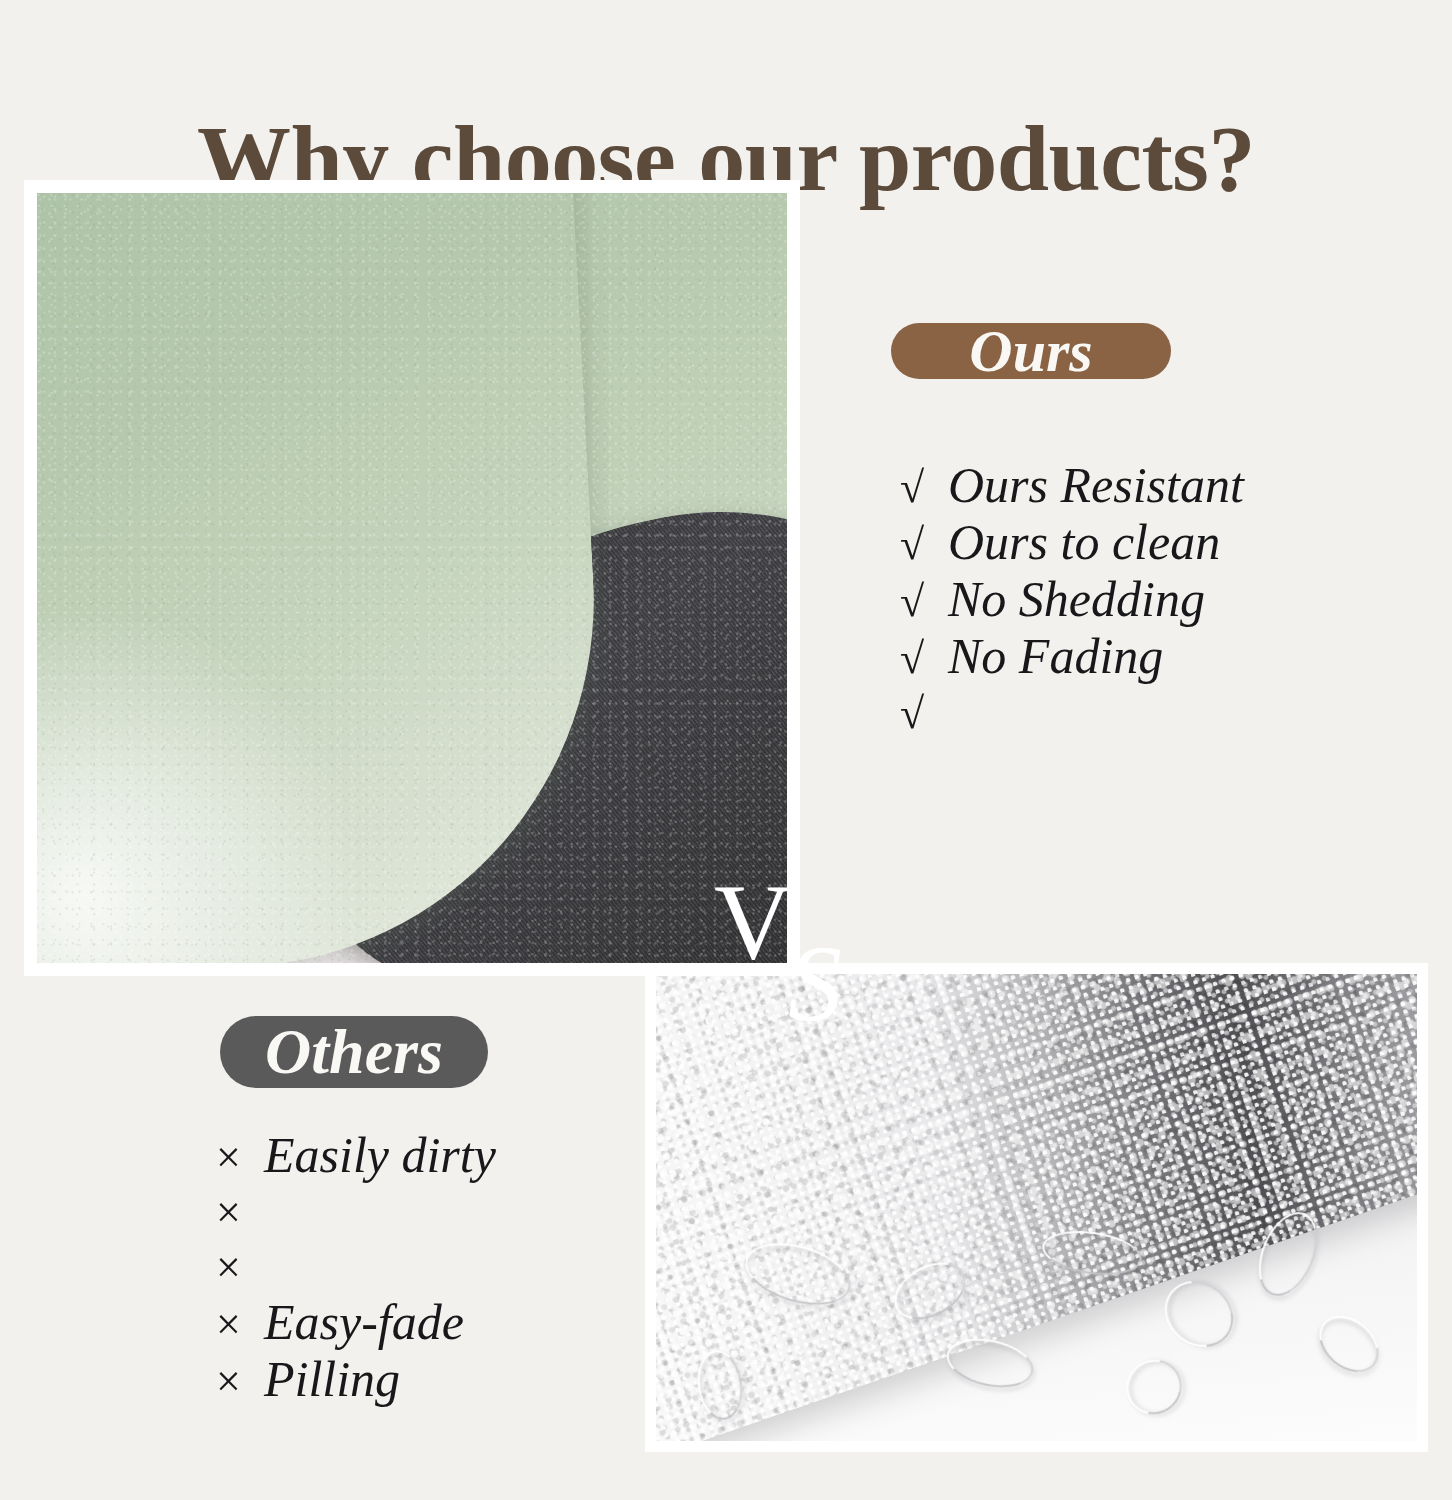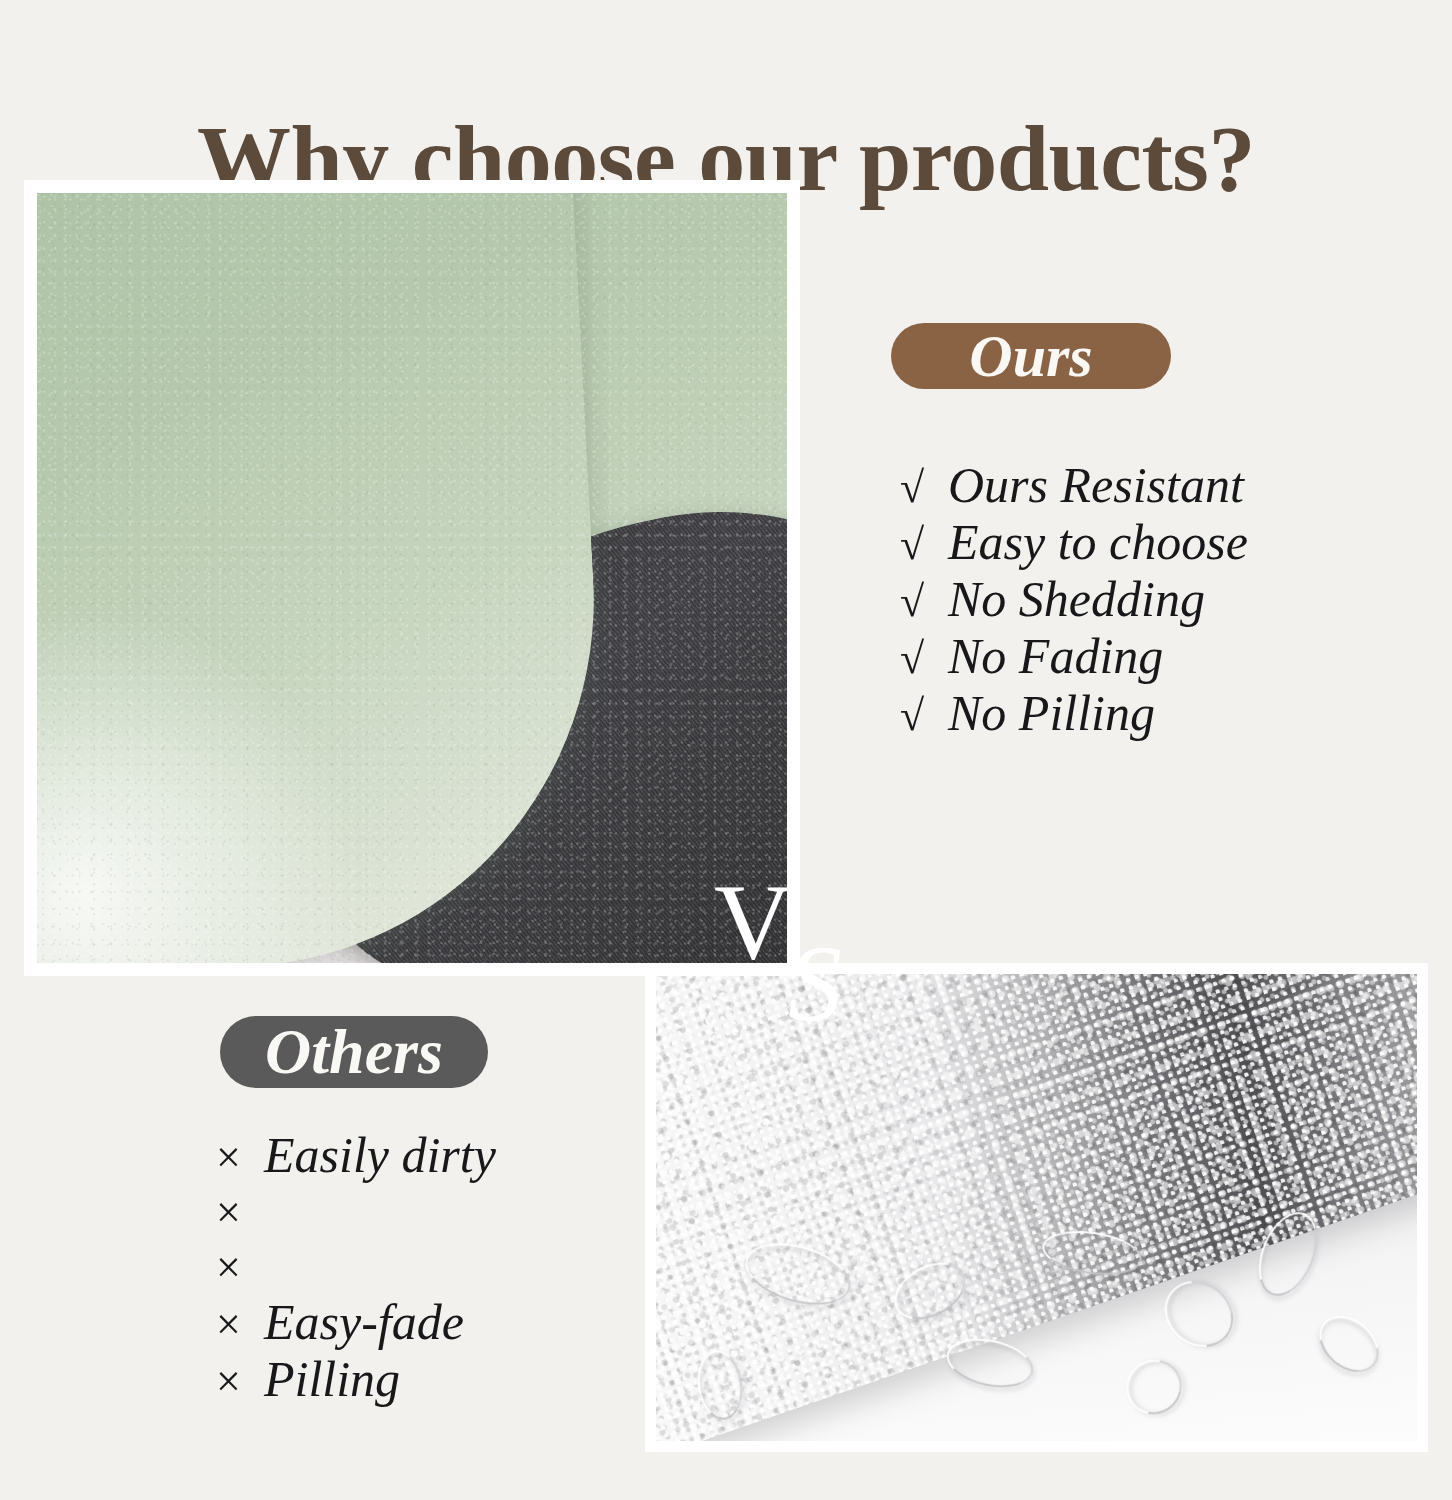--- a/index.html
+++ b/index.html
@@ -229,21 +229,21 @@
     color: #FAF8F4;
     font-style: italic;
     font-weight: bold;
     font-family: "Liberation Serif", "DejaVu Serif", serif;
     z-index: 5;
   }
   #badge-ours {
     left: 891px;
     top: 323px;
     width: 280px;
-    height: 66px;
+    height: 56px;
     font-size: 60px;
     background: #8A6244;
   }
   #badge-others {
     left: 220px;
     top: 1016px;
     width: 268px;
     height: 72px;
     font-size: 64px;
     background: #5A5A5A;
@@ -329,33 +329,32 @@
 
   <div class="badge" id="badge-ours">Ours</div>
 
   <ul class="feature-list" id="list-ours">
     <li class="feature-item">
       <span class="feature-mark">√</span>
       <span class="feature-label">Ours Resistant</span>
     </li>
     <li class="feature-item">
       <span class="feature-mark">√</span>
-      <span class="feature-label">Easy to choose</span>
+      <span class="feature-label">Ours to clean</span>
     </li>
     <li class="feature-item">
       <span class="feature-mark">√</span>
       <span class="feature-label">No Shedding</span>
     </li>
     <li class="feature-item">
       <span class="feature-mark">√</span>
       <span class="feature-label">No Fading</span>
     </li>
     <li class="feature-item">
       <span class="feature-mark">√</span>
-      <span class="feature-label">No Pilling</span>
     </li>
   </ul>
 
   <div class="badge" id="badge-others">Others</div>
 
   <ul class="feature-list" id="list-others">
     <li class="feature-item">
       <span class="feature-mark">×</span>
       <span class="feature-label">Easily dirty</span>
     </li>

